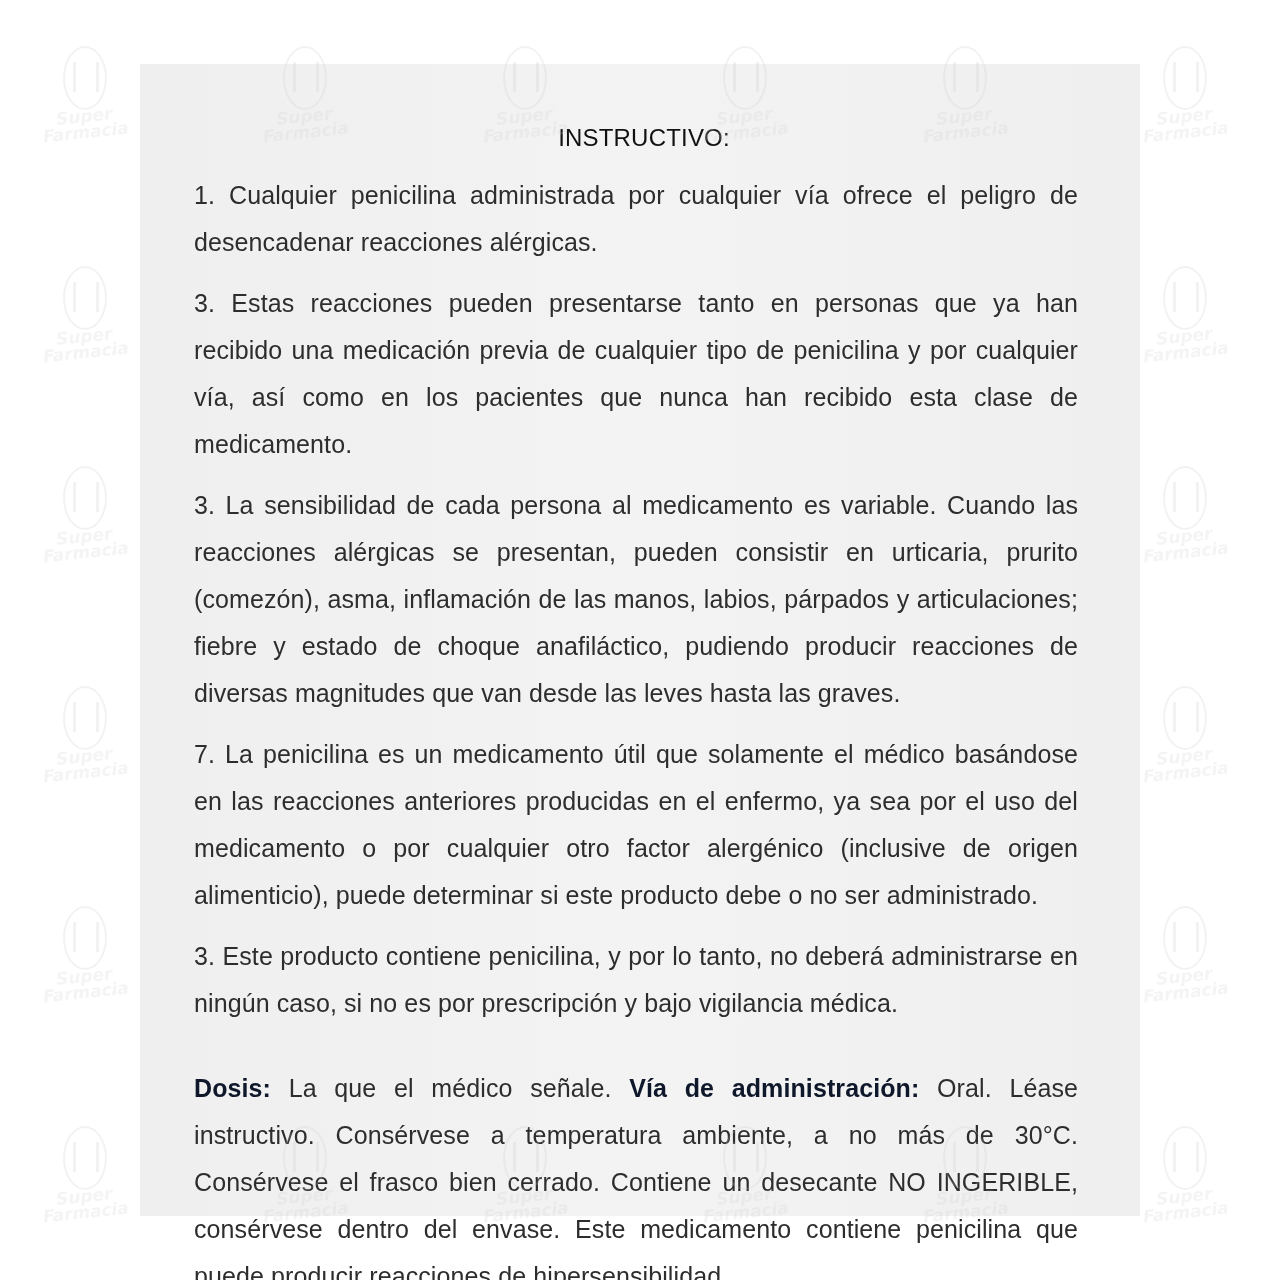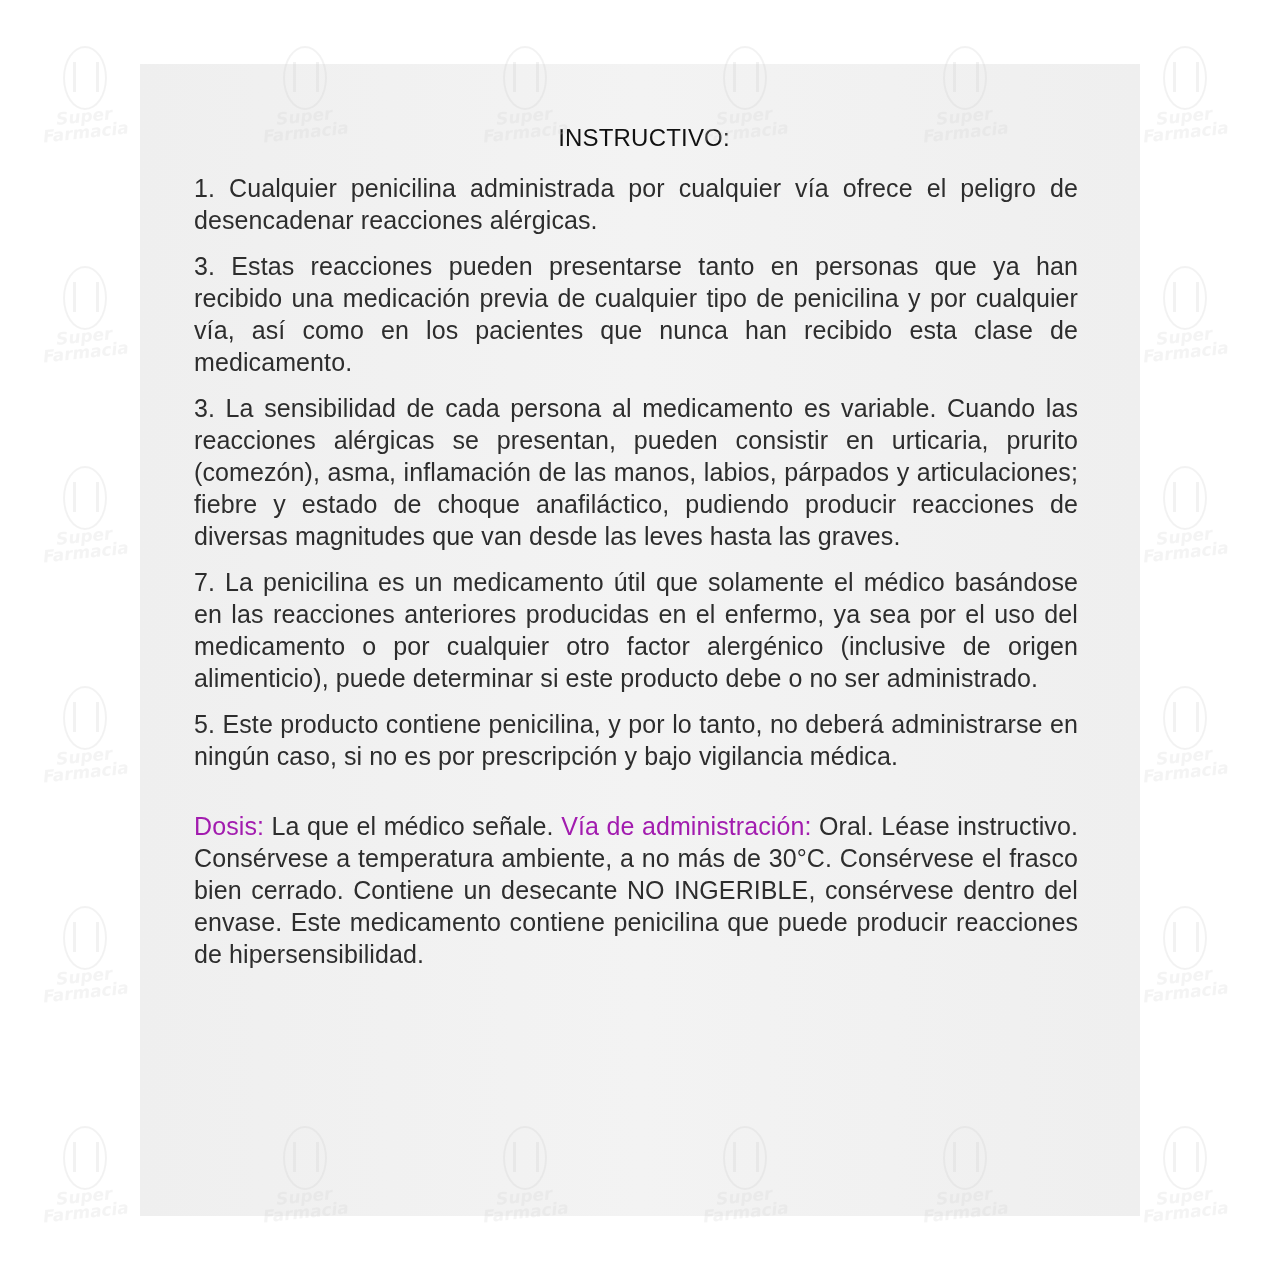--- a/index.html
+++ b/index.html
@@ -81,46 +81,46 @@
       font-size: 24px;
       font-weight: normal;
       color: #111;
       margin: 0 0 16px 0;
       letter-spacing: 0.2px;
       line-height: 36px;
       text-align: center;
     }
     .para {
       font-size: 25px;
-      line-height: 32px;
+      line-height: 47px;
       text-align: justify;
       text-align-last: left;
       margin: 0 16px 14px 0;
       font-weight: 300;
       color: #2d2d2d;
       letter-spacing: 0.1px;
     }
     .spacer { height: 24px; }
-    .bold { font-weight: normal; color: #a21caf; }
+    .bold { font-weight: bold; color: #0f172a; }
   </style>
 </head>
 <body>
 
 <div class="canvas">
 
   <div class="panel"></div>
 
   <div class="content">
     <div class="heading">INSTRUCTIVO:</div>
 
     <p class="para">1. Cualquier penicilina administrada por cualquier vía ofrece el peligro de desencadenar reacciones alérgicas.</p>
     <p class="para">3. Estas reacciones pueden presentarse tanto en personas que ya han recibido una medicación previa de cualquier tipo de penicilina y por cualquier vía, así como en los pacientes que nunca han recibido esta clase de medicamento.</p>
     <p class="para">3. La sensibilidad de cada persona al medicamento es variable. Cuando las reacciones alérgicas se presentan, pueden consistir en urticaria, prurito (comezón), asma, inflamación de las manos, labios, párpados y articulaciones; fiebre y estado de choque anafiláctico, pudiendo producir reacciones de diversas magnitudes que van desde las leves hasta las graves.</p>
     <p class="para">7. La penicilina es un medicamento útil que solamente el médico basándose en las reacciones anteriores producidas en el enfermo, ya sea por el uso del medicamento o por cualquier otro factor alergénico (inclusive de origen alimenticio), puede determinar si este producto debe o no ser administrado.</p>
-    <p class="para">5. Este producto contiene penicilina, y por lo tanto, no deberá administrarse en ningún caso, si no es por prescripción y bajo vigilancia médica.</p>
+    <p class="para">3. Este producto contiene penicilina, y por lo tanto, no deberá administrarse en ningún caso, si no es por prescripción y bajo vigilancia médica.</p>
 
     <div class="spacer"></div>
 
     <p class="para"><span class="bold">Dosis:</span><span> La que el médico señale. </span><span class="bold">Vía de administración:</span><span> Oral. Léase instructivo. Consérvese a temperatura ambiente, a no más de 30°C. Consérvese el frasco bien cerrado. Contiene un desecante NO INGERIBLE, consérvese dentro del envase. Este medicamento contiene penicilina que puede producir reacciones de hipersensibilidad.</span></p>
   </div>
 
   <div class="watermark-layer">
     <div class="wm" style="left:35px;top:40px">
         <div class="oval"></div>
         <div class="txt">Super Farmacia</div>

